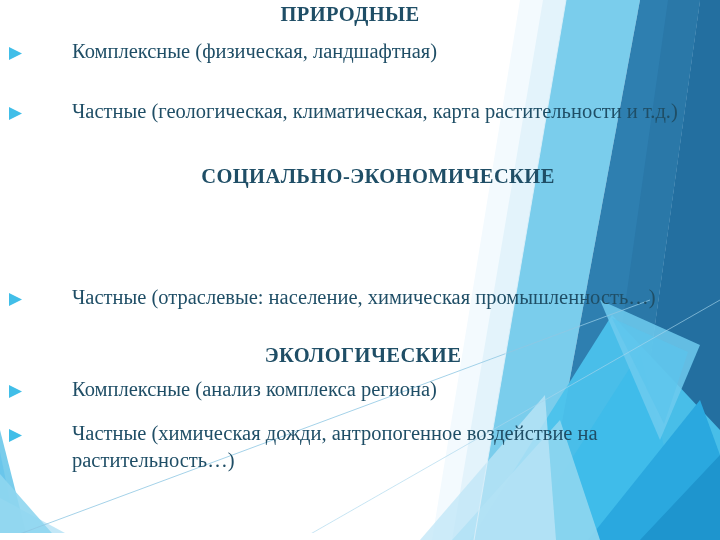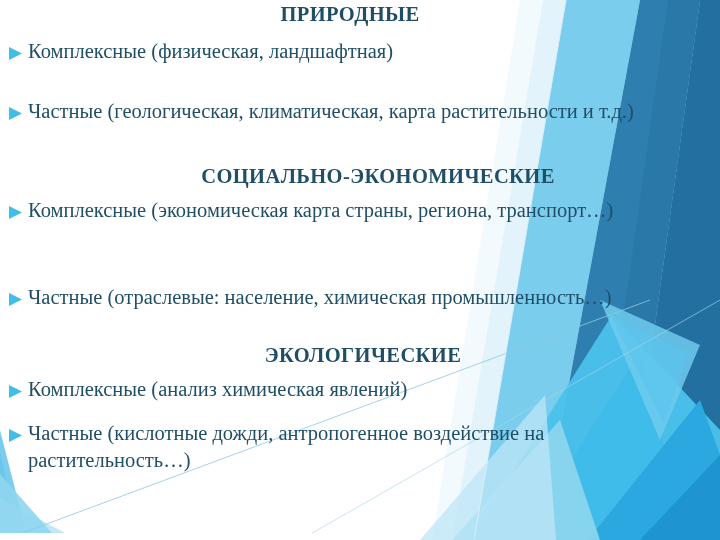--- a/index.html
+++ b/index.html
@@ -44,20 +44,21 @@
     line-height: 1.12;
     margin: 0;
     width: 700px;
   }
 
   .bullet-row {
     display: flex;
     align-items: flex-start;
     width: 700px;
     margin: 0;
+    gap: 44px;
   }
   .bullet-marker {
     flex: 0 0 auto;
     width: 28px;
     padding-left: 9px;
     padding-top: 9px;
     box-sizing: border-box;
     line-height: 0;
   }
   .bullet-text {
@@ -139,52 +140,44 @@
       <span class="bullet-marker">
         <svg width="14" height="13" viewBox="0 0 14 13" aria-hidden="true">
           <polygon points="0,0 13,6.5 0,13" fill="#41BEE8"></polygon>
         </svg>
       </span>
       <span class="bullet-text">Частные (геологическая, климатическая, карта растительности и т.д.)</span>
     </div>
 
     <div class="section-heading hp-2">СОЦИАЛЬНО-ЭКОНОМИЧЕСКИЕ</div>
 
-    <div class="bullet-row bp-3">
-      <span class="bullet-marker">
-        <svg width="14" height="13" viewBox="0 0 14 13" aria-hidden="true">
-          <polygon points="0,0 13,6.5 0,13" fill="#41BEE8"></polygon>
-        </svg>
-      </span>
-      <span class="bullet-text">Комплексные (экономическая карта страны, региона, транспорт…)</span>
-    </div>
 
     <div class="bullet-row bp-4">
       <span class="bullet-marker">
         <svg width="14" height="13" viewBox="0 0 14 13" aria-hidden="true">
           <polygon points="0,0 13,6.5 0,13" fill="#41BEE8"></polygon>
         </svg>
       </span>
       <span class="bullet-text">Частные (отраслевые: население, химическая промышленность…)</span>
     </div>
 
     <div class="section-heading hp-3">ЭКОЛОГИЧЕСКИЕ</div>
 
     <div class="bullet-row bp-5">
       <span class="bullet-marker">
         <svg width="14" height="13" viewBox="0 0 14 13" aria-hidden="true">
           <polygon points="0,0 13,6.5 0,13" fill="#41BEE8"></polygon>
         </svg>
       </span>
-      <span class="bullet-text">Комплексные (анализ химическая явлений)</span>
+      <span class="bullet-text">Комплексные (анализ комплекса региона)</span>
     </div>
 
     <div class="bullet-row bp-6">
       <span class="bullet-marker">
         <svg width="14" height="13" viewBox="0 0 14 13" aria-hidden="true">
           <polygon points="0,0 13,6.5 0,13" fill="#41BEE8"></polygon>
         </svg>
       </span>
-      <span class="bullet-text">Частные (кислотные дожди, антропогенное воздействие на растительность…)</span>
+      <span class="bullet-text">Частные (химическая дожди, антропогенное воздействие на растительность…)</span>
     </div>
 
   </div>
 </div>
 
 </body></html>

